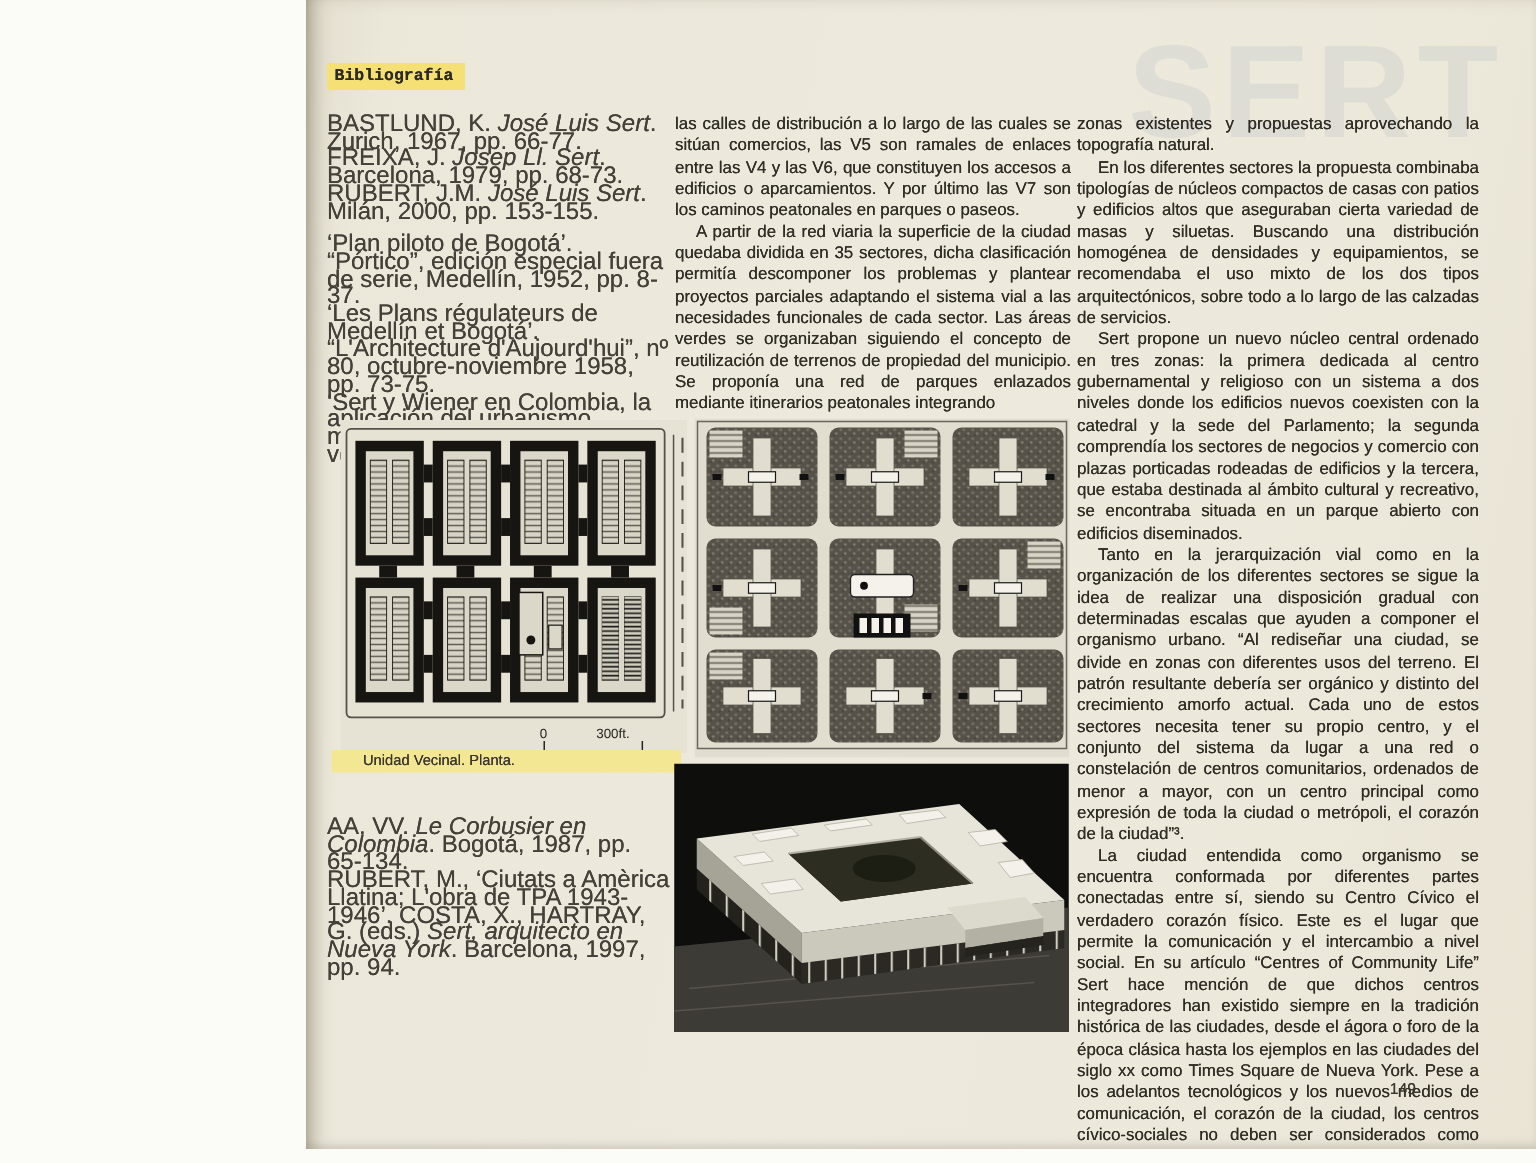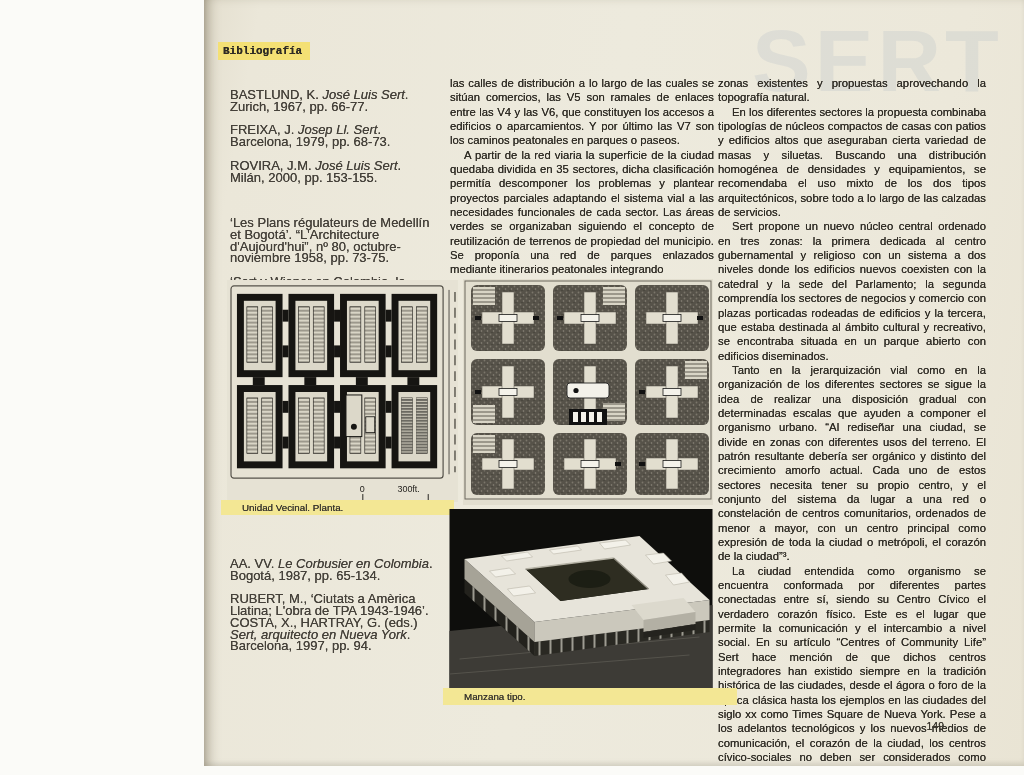--- a/index.html
+++ b/index.html
@@ -20,21 +20,21 @@
     color:rgba(120,150,180,.13);white-space:nowrap;
   }
   .bib-heading{
     position:absolute;left:14px;top:42px;
     background:#f4e074;color:#2e2b24;
     font-size:11px;font-weight:bold;padding:3px 8px 3px 5px;
     text-shadow:0 0 .3px currentColor;
     font-family:Liberation Mono, monospace;
   }
   .bib-block{position:absolute;left:14px;width:230px;color:#45413a;}
-  .bib-block p{margin:12px;font-size:13px;line-height:11.7px;text-shadow:0 0 .25px currentColor;}
+  .bib-block p{margin:0;font-size:16px;line-height:11.7px;text-shadow:0 0 .25px currentColor;}
   .bib-block .gap{height:10px;}
   #bib1{top:77px;}
   #bib2{top:546px;}
   .col{position:absolute;top:76px;color:#302d26;}
   .col p{margin:0;font-size:11.3px;line-height:14.35px;text-align:justify;text-shadow:0 0 .3px currentColor;}
   .col p.ind{text-indent:14px;}
   #col-mid{left:246px;width:264px;}
   #col-right{left:514px;width:268px;}
   .fig{position:absolute;}
   #fig-plan-left{left:22px;top:280px;width:233px;height:222px;}
@@ -57,22 +57,23 @@
 
 <div class="page">
 
   <div class="ghost">SERT y</div>
 
   <div class="bib-heading">Bibliografía</div>
 
   <div class="bib-block" id="bib1">
     <p><span>BASTLUND, K. </span><em>José Luis Sert</em><span>. Zurich, 1967, pp. 66-77.</span></p>
     <p><span>FREIXA, J. </span><em>Josep Ll. Sert</em><span>. Barcelona, 1979, pp. 68-73.</span></p>
-    <p><span>ROVIRA, J.M. </span><em>José Luis Sert</em><span>. Milán, 2000, pp. 153-155.</span></p>
+    <p><span>RUBERT, J.M. </span><em>José Luis Sert</em><span>. Milán, 2000, pp. 153-155.</span></p>
     <div class="gap"></div>
+    <p>‘Plan piloto de Bogotá’. “Pórtico”, edición especial fuera de serie, Medellín, 1952, pp. 8-37.</p>
     <p>‘Les Plans régulateurs de Medellín et Bogotá’. “L'Architecture d'Aujourd'hui”, nº 80, octubre-noviembre 1958, pp. 73-75.</p>
     <p>‘Sert y Wiener en Colombia, la aplicación del urbanismo moderno’. “Scripta Nova”, vol.VII, nº146, 2003.</p>
   </div>
 
   <div class="col" id="col-mid">
     <p>las calles de distribución a lo largo de las cuales se sitúan comercios, las V5 son ramales de enlaces entre las V4 y las V6, que constituyen los accesos a edificios o aparcamientos. Y por último las V7 son los caminos peatonales en parques o paseos.</p>
     <p class="ind">A partir de la red viaria la superficie de la ciudad quedaba dividida en 35 sectores, dicha clasificación permitía descomponer los problemas y plantear proyectos parciales adaptando el sistema vial a las necesidades funcionales de cada sector. Las áreas verdes se organizaban siguiendo el concepto de reutilización de terrenos de propiedad del municipio. Se proponía una red de parques enlazados mediante itinerarios peatonales integrando</p>
   </div>
 
   <div class="col" id="col-right">
@@ -285,17 +286,16 @@
         <polygon points="40,62 60,59 66,65 46,68"></polygon>
         <polygon points="58,80 80,77 86,84 64,87"></polygon>
       </g>
 
       <polygon points="182,96 234,89 246,103 194,111" fill="#dcd9cd"></polygon>
       <polygon points="194,111 246,103 246,115 194,123" fill="#b3b0a4"></polygon>
       <polygon points="194,123 246,115 246,121 194,129" fill="#24231e"></polygon>
     </g>
   </svg>
 
-  <div class="caption" id="cap-photo">Manzana tipo.</div>
 
   <div class="pagenum">149</div>
 
 </div>
 
 </body></html>

